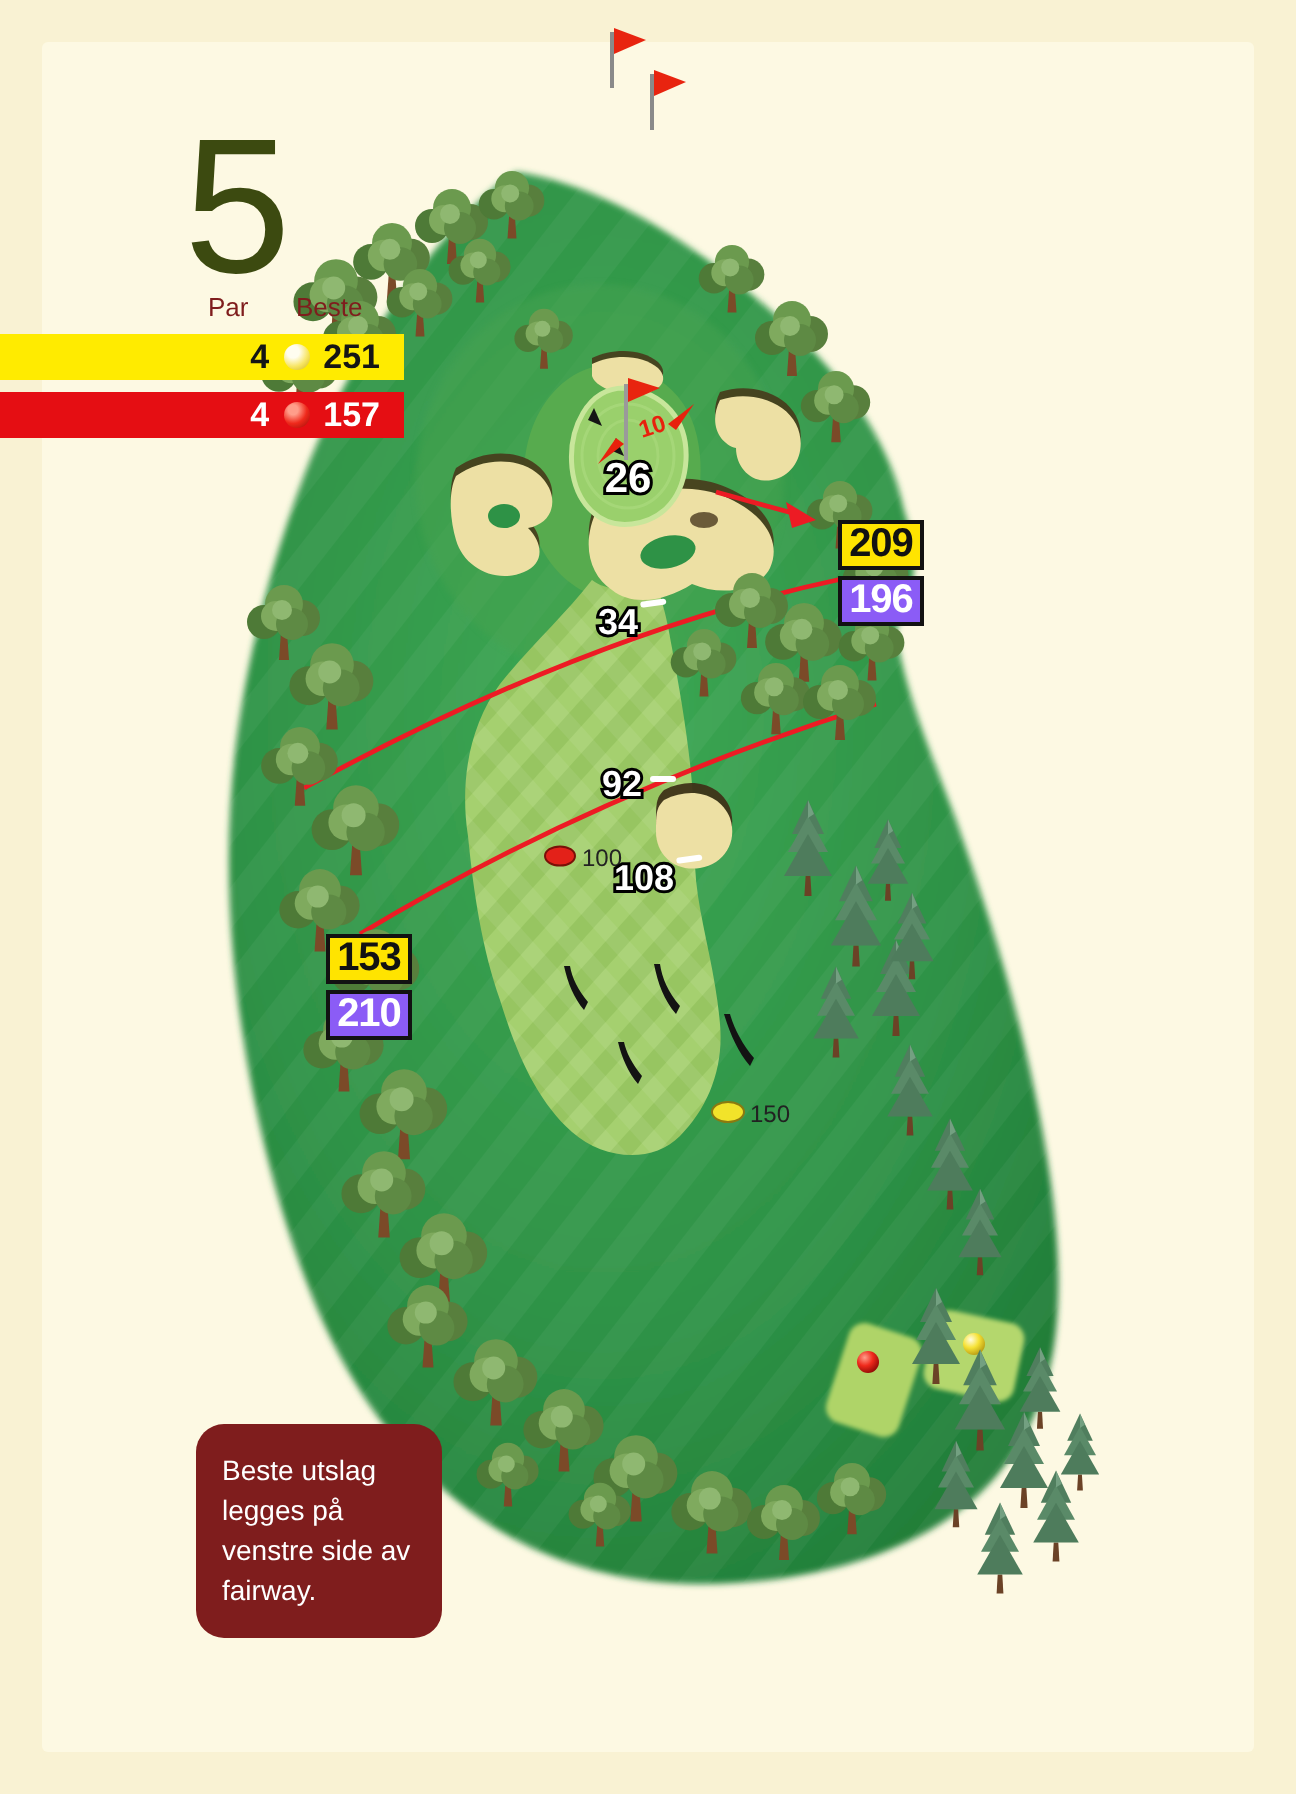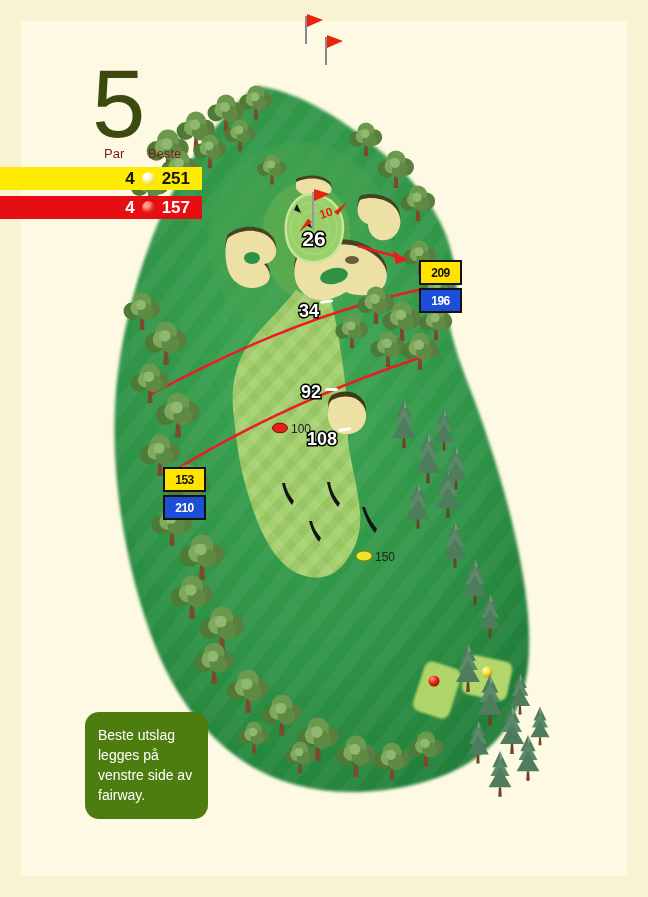--- a/index.html
+++ b/index.html
@@ -26,31 +26,31 @@
   }
   .tee-bar.yellow{top:167px;background:#FFEB00;color:#151515;}
   .tee-bar.red{top:196px;background:#E50E13;color:#ffffff;}
   .ballicon{width:13px;height:13px;border-radius:50%;display:inline-block;}
   .ballicon.y{background:radial-gradient(circle at 35% 30%, #fffdf0 0 25%, #f7e562 60%, #cdb11f 100%);}
   .ballicon.r{background:radial-gradient(circle at 35% 30%, #ff9d8a 0 20%, #ef2a1c 55%, #9c0b06 100%);}
   
   .badge{
     width:39px;height:21px;border:2px solid #121212;display:flex;
     align-items:center;justify-content:center;
-    font-size:12px;font-weight:bold;letter-spacing:-0.5px;
+    font-size:20px;font-weight:bold;letter-spacing:-0.5px;
   }
   .badge.yellow{background:#FFE400;color:#121212;}
-  .badge.red{background:#1d4ed8;color:#ffffff;margin-top:3px;}
+  .badge.red{background:#8b5cf6;color:#ffffff;margin-top:3px;}
   .badge-group{display:flex;flex-direction:column;}
   .bg-right{left:419px;top:260px;}
   .bg-left{left:143px;top:467px;padding-left:20px;}
   
   .note-box{
-    left:85px;top:712px;width:123px;box-sizing:border-box;
-    background:#4d7c0f;border-radius:14px;color:#ffffff;
+    left:98px;top:712px;width:123px;box-sizing:border-box;
+    background:#7f1d1d;border-radius:14px;color:#ffffff;
     padding:13px 11px 14px 13px;font-size:14px;line-height:20px;
   }
 </style>
 </head>
 <body>
 
 <div class="inner-panel"></div>
 
 <svg class="abs" style="left:0;top:0" width="648" height="897" viewBox="0 0 648 897">
   <defs>

